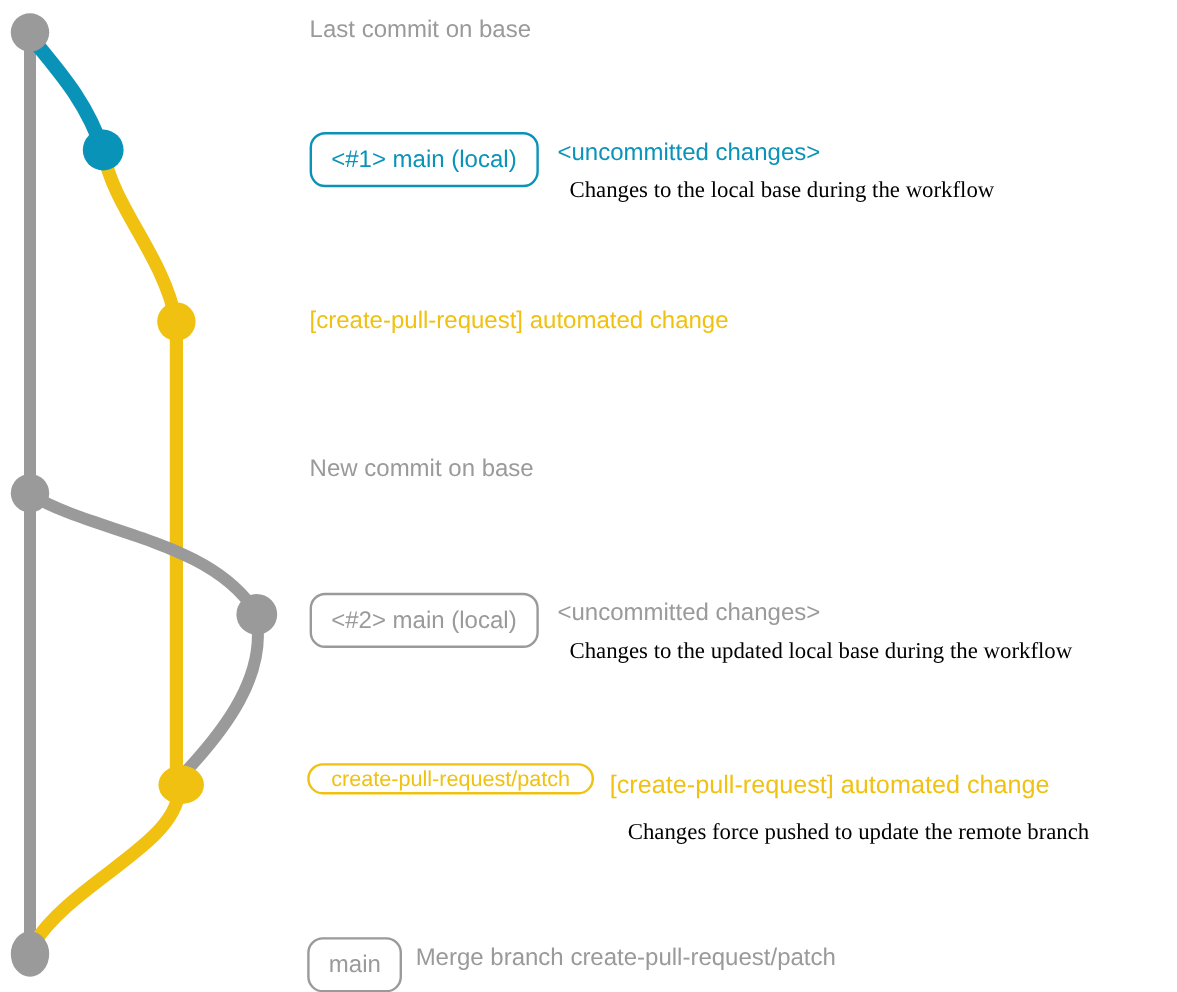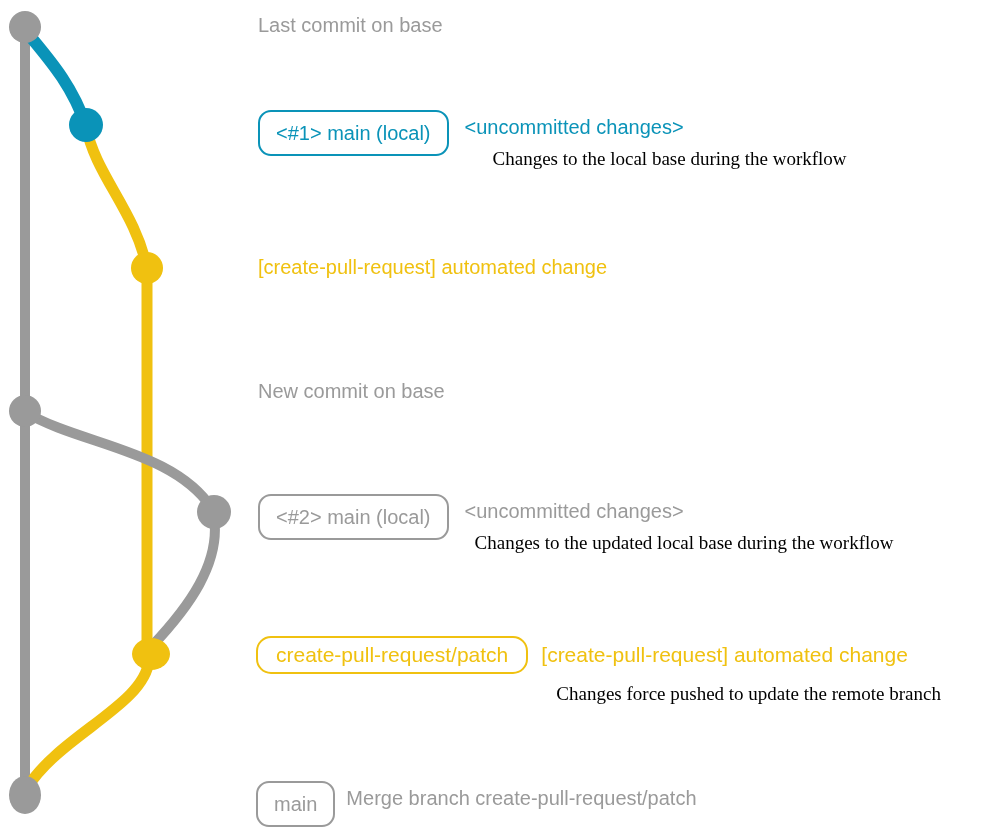--- a/index.html
+++ b/index.html
@@ -11,36 +11,36 @@
     overflow:hidden;
   }
   #graph-svg{position:absolute;left:0;top:0;}
   .row{position:absolute;display:flex;align-items:flex-start;white-space:nowrap;}
   .badge{
     display:flex;align-items:center;
     border:2px solid currentColor;border-radius:13px;
     padding:0 16px;font-size:20px;height:46px;box-sizing:border-box;
     background:#ffffff;
   }
-  .badge.big{height:38px;border-radius:15px;padding:0 18px;font-size:21px;}
+  .badge.big{height:26px;border-radius:15px;padding:0 18px;font-size:18px;}
   .title{font-size:20px;line-height:34px;}
   .title.tall{line-height:38px;font-size:21px;}
   .note{
     font-family:"Liberation Serif",serif;
     font-size:19px;line-height:26px;color:#000000;
   }
   .c-gray{color:#9a9a9a;}
   .c-blue{color:#0a93b8;}
   .c-yellow{color:#f0c110;}
   .col{display:flex;flex-direction:column;}
   
   #row0{left:258px;top:8px;}
   #row1{left:258px;top:110px;}
   #row1 .col{margin-left:16px;}
-  #row1 .note{margin-left:28px;margin-top:2px;}
+  #row1 .note{margin-left:10px;margin-top:2px;}
   #row2{left:258px;top:250px;}
   #row2 .note{margin-left:12px;margin-top:4px;}
   #row3{left:258px;top:374px;}
   #row4{left:258px;top:494px;}
   #row4 .col{margin-left:16px;}
   #row4 .note{margin-left:10px;margin-top:2px;}
   #row5{left:256px;top:636px;}
   #row5 .col{margin-left:13px;}
   #row5 .note{margin-left:15px;margin-top:7px;}
   #row6{left:256px;top:781px;}

